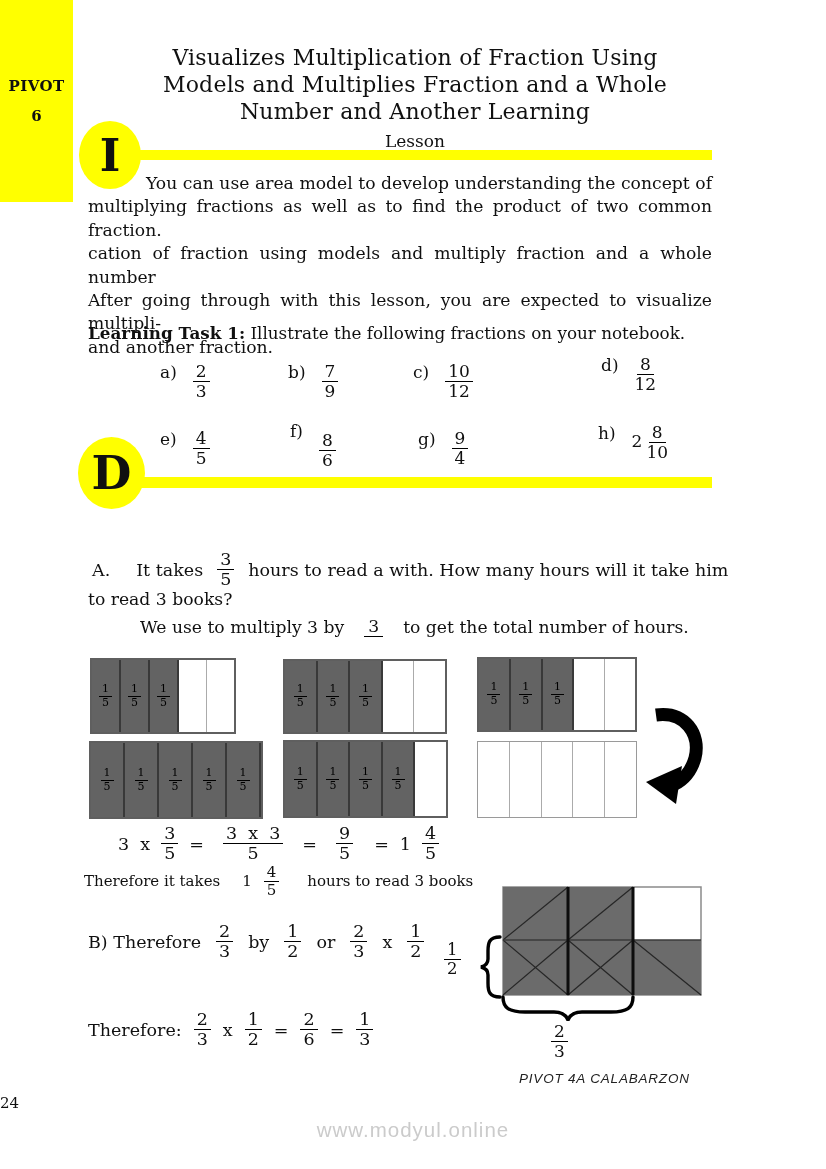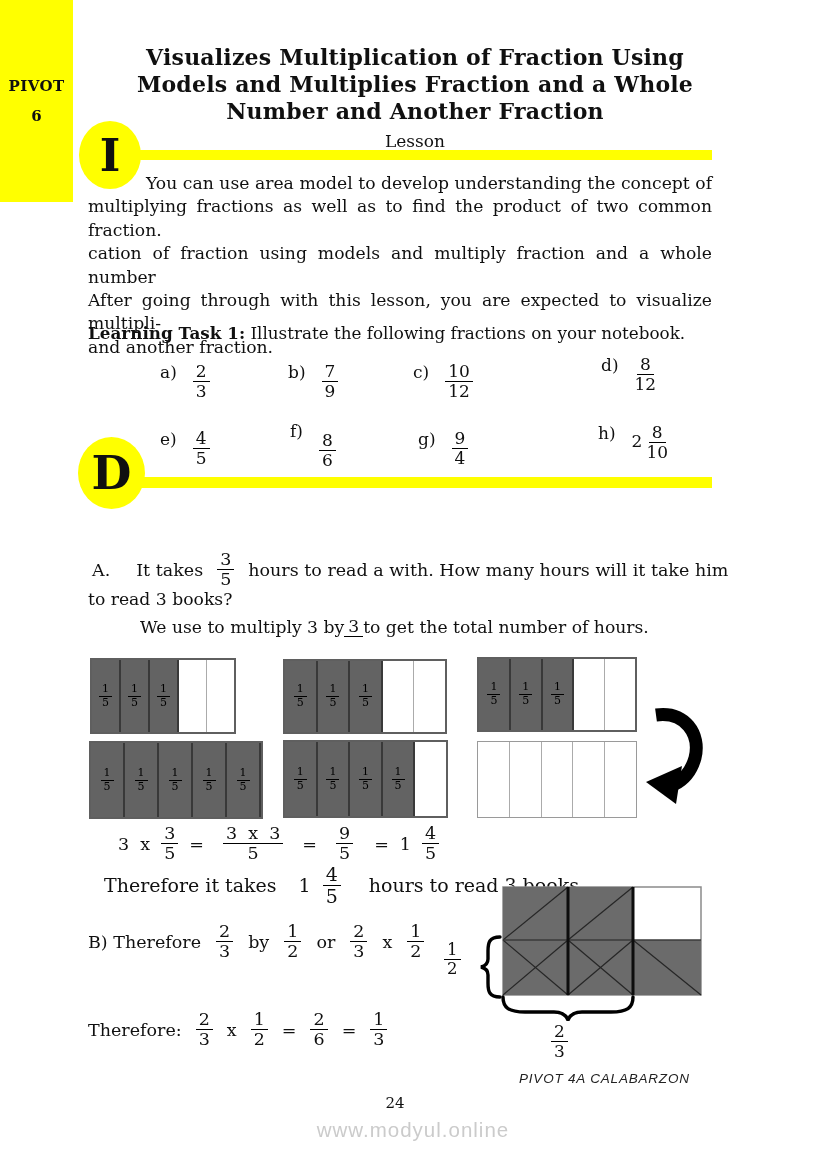--- a/index.html
+++ b/index.html
@@ -7,21 +7,21 @@
   #page{position:relative;width:826px;height:1169px;background:#fff;overflow:hidden;
         font-family:"DejaVu Serif",serif;color:#101010}
   .abs{position:absolute}
   
   .sidebar{position:absolute;left:0;top:0;width:73px;height:202px;background:var(--accent,#ffff00);
            text-align:center;font-weight:bold}
   .badge{position:absolute;background:var(--accent,#ffff00);border-radius:50%;
          display:flex;align-items:center;justify-content:center;font-weight:bold;z-index:3}
   .yline{position:absolute;background:var(--accent,#ffff00);z-index:2}
   
-  .title-line{text-align:center;font-weight:bold;font-size:22px;line-height:27px;letter-spacing:.2px}
+  .title-line{text-align:center;font-weight:normal;font-size:22px;line-height:27px;letter-spacing:.2px}
   .bodytext{font-size:17.2px;line-height:23.4px}
   .jline{text-align:justify;text-align-last:justify}
   
   .frac{display:inline-flex;flex-direction:column;align-items:center;line-height:1.1;vertical-align:middle}
   .frac .num{border-bottom:1.5px solid #000;padding:0 3px;white-space:pre}
   .pre{white-space:pre}
   .eqrow{position:absolute;display:flex;align-items:center;gap:12px;font-size:17.5px}
   
   .titem{position:absolute;display:flex;gap:16px;font-size:17px;align-items:flex-start}
   .titem .frac{font-size:17px}
@@ -44,21 +44,21 @@
 <div id="page">
 
   <div class="sidebar">
     <div class="abs" style="left:0;width:73px;top:77px;font-size:15px;letter-spacing:.4px">PIVOT</div>
     <div class="abs" style="left:0;width:73px;top:107px;font-size:15px">6</div>
   </div>
 
   <div class="abs" style="left:95px;top:44px;width:640px">
     <div class="title-line">Visualizes Multiplication of Fraction Using</div>
     <div class="title-line">Models and Multiplies Fraction and a Whole</div>
-    <div class="title-line">Number and Another Fraction</div>
+    <div class="title-line">Number and Another Learning</div>
   </div>
 
   <div class="abs" style="left:95px;top:131px;width:640px;text-align:center;font-size:17px">Lesson</div>
   <div class="yline" style="left:128px;top:150px;width:584px;height:10px"></div>
   <div class="badge" style="left:79px;top:121px;width:62px;height:68px;font-size:44px">I</div>
 
   <div class="abs bodytext" style="left:88px;top:172px;width:624px">
     <div class="jline" style="text-indent:58px">You can use area model to develop understanding the concept of</div>
     <div class="jline">multiplying fractions as well as to find the product of two common fraction.</div>
     <div class="jline">cation of fraction using models and multiply fraction and a whole number</div>
@@ -136,21 +136,21 @@
     <span style="margin-right:12px">A.</span>
     <span>It takes</span>
     <span class="frac">
         <span class="num">3</span>
         <span>5</span>
       </span>
     <span>hours to read a with. How many hours will it take him</span>
   </div>
   <div class="abs bodytext" style="left:88px;top:588px">to read 3 books?</div>
 
-  <div class="eqrow" style="left:140px;top:616px;gap:0;font-size:17.2px">
+  <div class="eqrow" style="left:140px;top:616px;gap:20px;font-size:17.2px">
     <span>We use to multiply 3 by</span>
     <span class="ul">3</span>
     <span>to get the total number of hours.</span>
   </div>
 
   <div class="bar" style="left:90px;top:658px;width:146px;height:76px">
       <div class="cell shaded">
         <span class="cfrac">
           <span class="cnum">1</span>
           <span>5</span>
@@ -304,21 +304,21 @@
         <span>5</span>
       </span>
     <span style="margin-left:10px">=</span>
     <span>1</span>
     <span class="frac">
         <span class="num">4</span>
         <span>5</span>
       </span>
   </div>
 
-  <div class="eqrow" style="left:104px;top:864px;font-size:19px">
+  <div class="eqrow" style="left:84px;top:864px;font-size:15px">
     <span>Therefore it takes</span>
     <span style="margin-left:10px">1</span>
     <span class="frac">
         <span class="num">4</span>
         <span>5</span>
       </span>
     <span style="margin-left:16px">hours to read 3 books</span>
   </div>
 
   <div class="eqrow" style="left:88px;top:922px;gap:15px">
@@ -369,21 +369,21 @@
   </svg>
 
   <svg class="abs" style="left:500px;top:995px" width="136" height="26" viewBox="0 0 136 26">
     <path d="M 3,2 C 3,13 9,17 25,17 L 54,17 C 62,17 66,20 68,25 C 70,20 74,17 82,17 L 111,17 C 127,17 133,13 133,2" fill="none" stroke="#000" stroke-width="3.4" stroke-linecap="round"></path>
   </svg>
   <span class="frac" style="position:absolute;left:551px;top:1022px;font-size:17px">
     <span class="num">2</span>
     <span>3</span>
   </span>
 
-  <div class="eqrow" style="left:88px;top:1010px;gap:14px">
+  <div class="eqrow" style="left:88px;top:1010px;">
     <span>Therefore:</span>
     <span class="frac">
         <span class="num">2</span>
         <span>3</span>
       </span>
     <span>x</span>
     <span class="frac">
         <span class="num">1</span>
         <span>2</span>
       </span>
@@ -393,16 +393,16 @@
         <span>6</span>
       </span>
     <span>=</span>
     <span class="frac">
         <span class="num">1</span>
         <span>3</span>
       </span>
   </div>
 
   <div class="abs footer-brand" style="left:519px;top:1071px">PIVOT 4A CALABARZON</div>
-  <div class="abs" style="left:0;top:1094px;width:790px;text-align:center;font-size:15px">24</div>
+  <div class="abs" style="left:0;top:1094px;width:790px;text-align:left;font-size:15px">24</div>
   <div class="abs watermark" style="left:0;top:1118px;width:826px;text-align:center">www.modyul.online</div>
 
 </div>
 
 </body></html>

